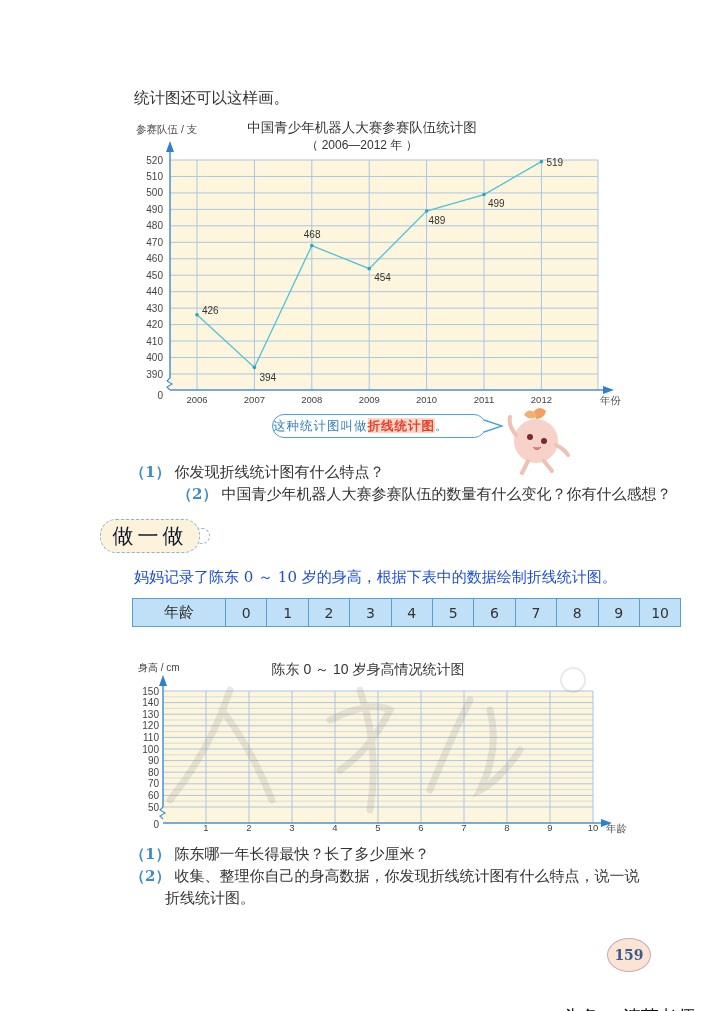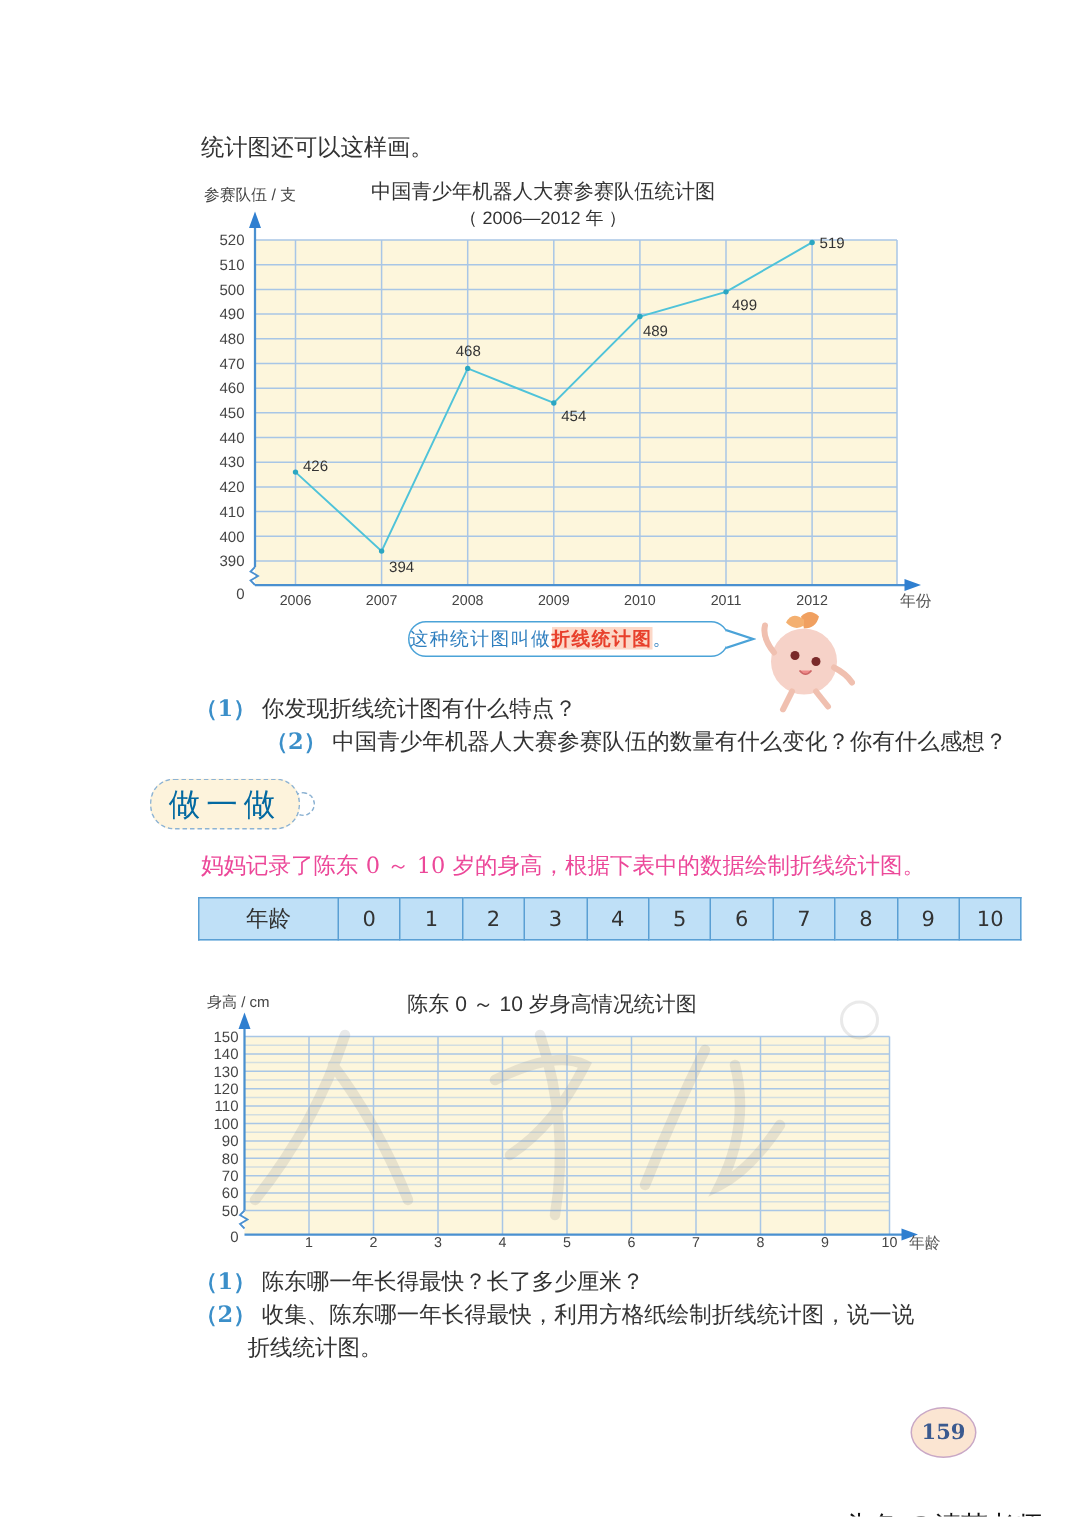--- a/index.html
+++ b/index.html
@@ -6,21 +6,21 @@
   body{width:723px;height:1011px;background:#ffffff;position:relative;overflow:hidden;font-family:"DejaVu Sans","Liberation Sans",sans-serif;color:#333;}
   .abs{position:absolute;}
   .serif{font-family:"DejaVu Serif","Liberation Serif",serif;text-align:center;}
   .intro{left:134px;top:88px;font-size:15.5px;color:#333;}
   svg text{font-family:"Liberation Sans","DejaVu Sans",sans-serif;}
   .q{font-size:15px;color:#333;line-height:22px;}
   .q .num{color:#3b8fc9;font-weight:bold;margin-right:4px;}
   .callout{left:272px;top:414px;width:212px;height:22px;border:1.5px solid #4ba3d8;border-radius:12px;background:#fff;font-size:12.5px;line-height:22px;color:#2f7fbf;letter-spacing:1px;}
   .callout .hl{color:#e8402c;font-weight:bold;background:#fcd8c8;}
   .mascot{left:500px;top:405px;width:70px;height:70px;}
-  .badge{left:100px;top:519px;width:98px;height:32px;border:1.5px dashed #8db3d3;border-radius:16px;background:#fdf3dc;font-size:21px;line-height:32px;text-align:center;color:#0369a1;letter-spacing:4px;}
+  .badge{left:100px;top:519px;width:98px;height:32px;border:1.5px dashed #8db3d3;border-radius:16px;background:#fdf3dc;font-size:21px;line-height:32px;text-align:center;color:#0f172a;letter-spacing:4px;}
   .badge-knob{left:194px;top:528px;width:14px;height:14px;border:1.5px dashed #8db3d3;border-radius:50%;background:#fff;}
   .tbl{left:132px;top:598px;border-collapse:collapse;background:#bfe0f7;}
   .tbl td{border:1.5px solid #5a9fd4;text-align:center;font-size:14px;height:25px;color:#333;}
   .tbl td.hd{width:90px;font-size:15px;}
   .tbl td.v{width:38.4px;}
   .pagebadge{left:607px;top:938px;width:42px;height:32px;border-radius:50%;background:#fbe5d2;border:1.5px solid #c9a8c6;font-size:14px;font-weight:bold;color:#3b5a8f;text-align:center;line-height:32px;}
   .wm{left:563px;top:973px;font-size:18px;color:#111;margin-top:32px;}
 </style>
 </head>
 <body>
@@ -127,21 +127,21 @@
   <path d="M44,56 l8,10" stroke="#f0c0b0" stroke-width="4" fill="none" stroke-linecap="round"></path>
   <path d="M56,40 q8,4 12,10" stroke="#f0c0b0" stroke-width="4" fill="none" stroke-linecap="round"></path>
 </svg>
 
 <div class="abs q serif" style="left:130px;top:461px;"><span class="num">（1）</span><span>你发现折线统计图有什么特点？</span></div>
 <div class="abs q serif" style="left:130px;top:483px;margin-left:47px;"><span class="num">（2）</span><span>中国青少年机器人大赛参赛队伍的数量有什么变化？你有什么感想？</span></div>
 
 <div class="abs badge-knob"></div>
 <div class="abs badge serif">做一做</div>
 
-<div class="abs serif" style="left:134px;top:568px;font-size:15px;color:#ec4899;">妈妈记录了陈东 0 ～ 10 岁的身高，根据下表中的数据绘制折线统计图。</div>
+<div class="abs serif" style="left:134px;top:568px;font-size:15px;color:#1d4ed8;">妈妈记录了陈东 0 ～ 10 岁的身高，根据下表中的数据绘制折线统计图。</div>
 
 <table class="abs tbl">
   <tbody>
       <tr>
     <td class="hd serif">年龄</td>
     <td class="v">0</td>
     <td class="v">1</td>
     <td class="v">2</td>
     <td class="v">3</td>
     <td class="v">4</td>
@@ -230,17 +230,17 @@
       <text x="421" y="181">6</text>
       <text x="464" y="181">7</text>
       <text x="507" y="181">8</text>
       <text x="550" y="181">9</text>
       <text x="593" y="181">10</text>
     </g>
   <text x="606" y="182" font-size="10.5" fill="#555">年龄</text>
 </svg>
 
 <div class="abs q serif" style="left:130px;top:843px;"><span class="num">（1）</span><span>陈东哪一年长得最快？长了多少厘米？</span></div>
-<div class="abs q serif" style="left:130px;top:865px;"><span class="num">（2）</span><span>收集、陈东哪一年长得最快，利用方格纸绘制折线统计图，说一说</span></div>
+<div class="abs q serif" style="left:130px;top:865px;"><span class="num">（2）</span><span>收集、整理你自己的身高数据，你发现折线统计图有什么特点，说一说</span></div>
 <div class="abs q serif" style="left:165px;top:887px;">折线统计图。</div>
 
 <div class="abs pagebadge serif">159</div>
 <div class="abs wm">头条 @清茶老师</div>
 
 </body></html>

